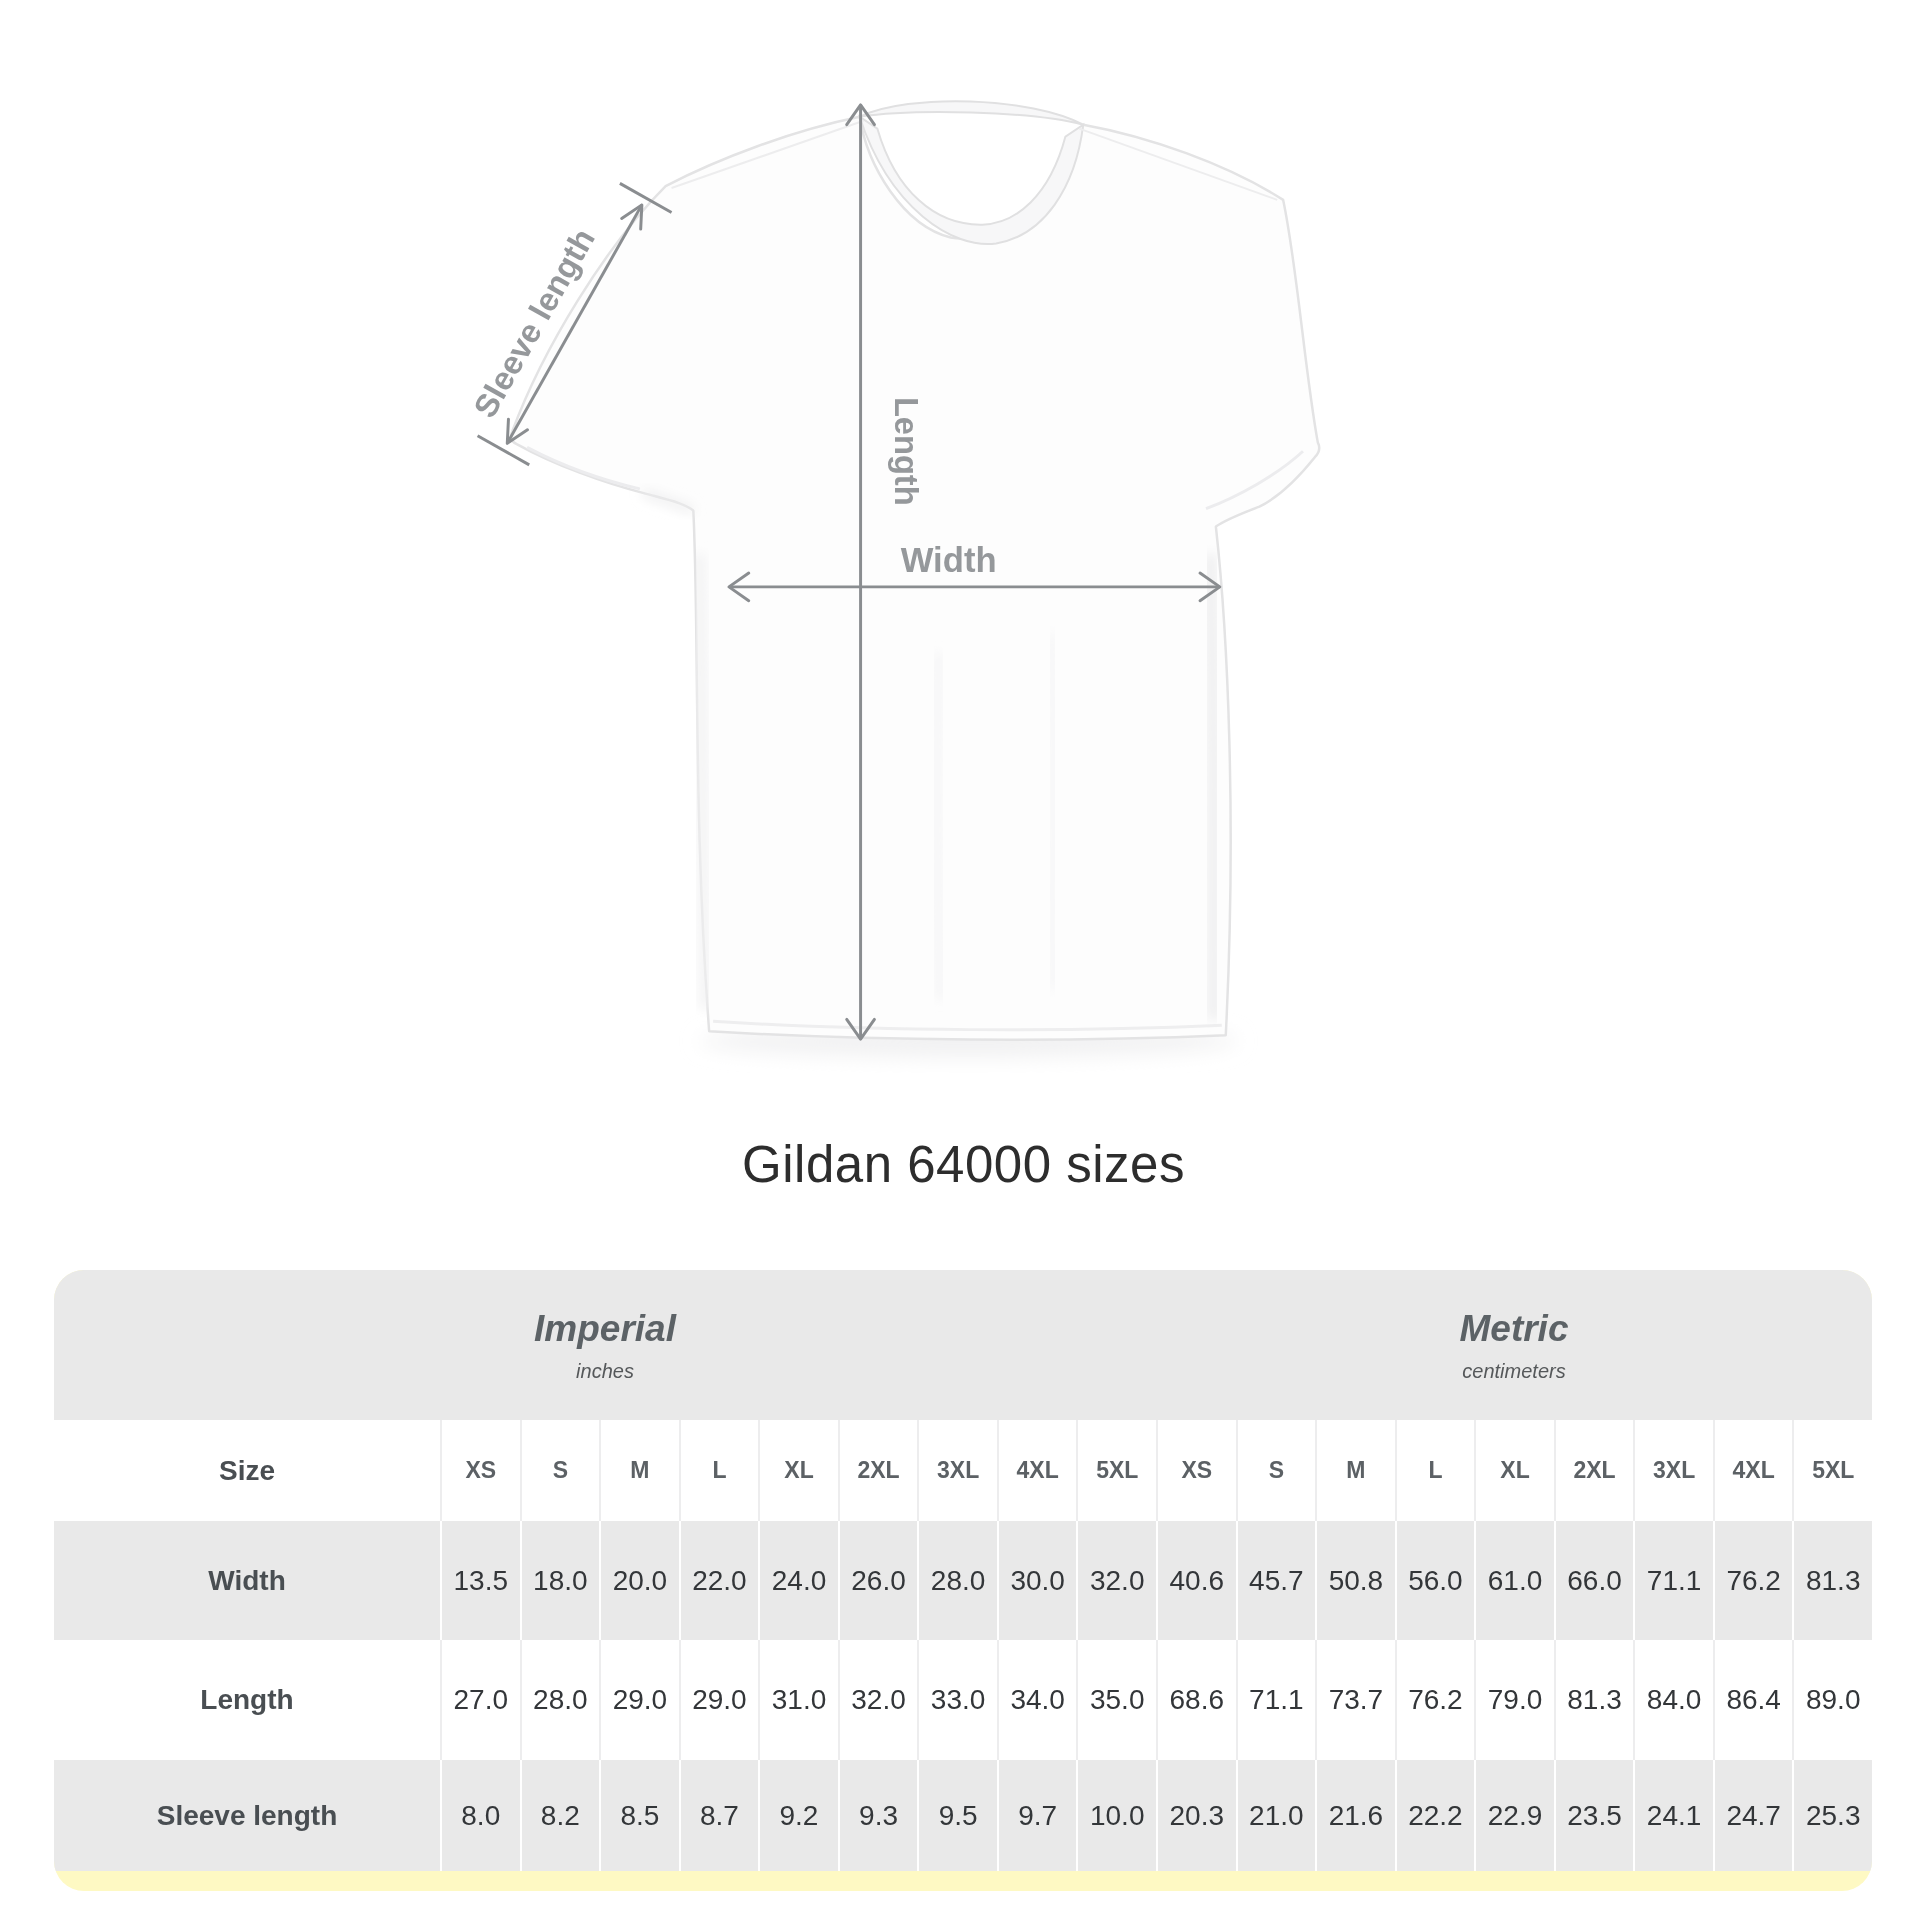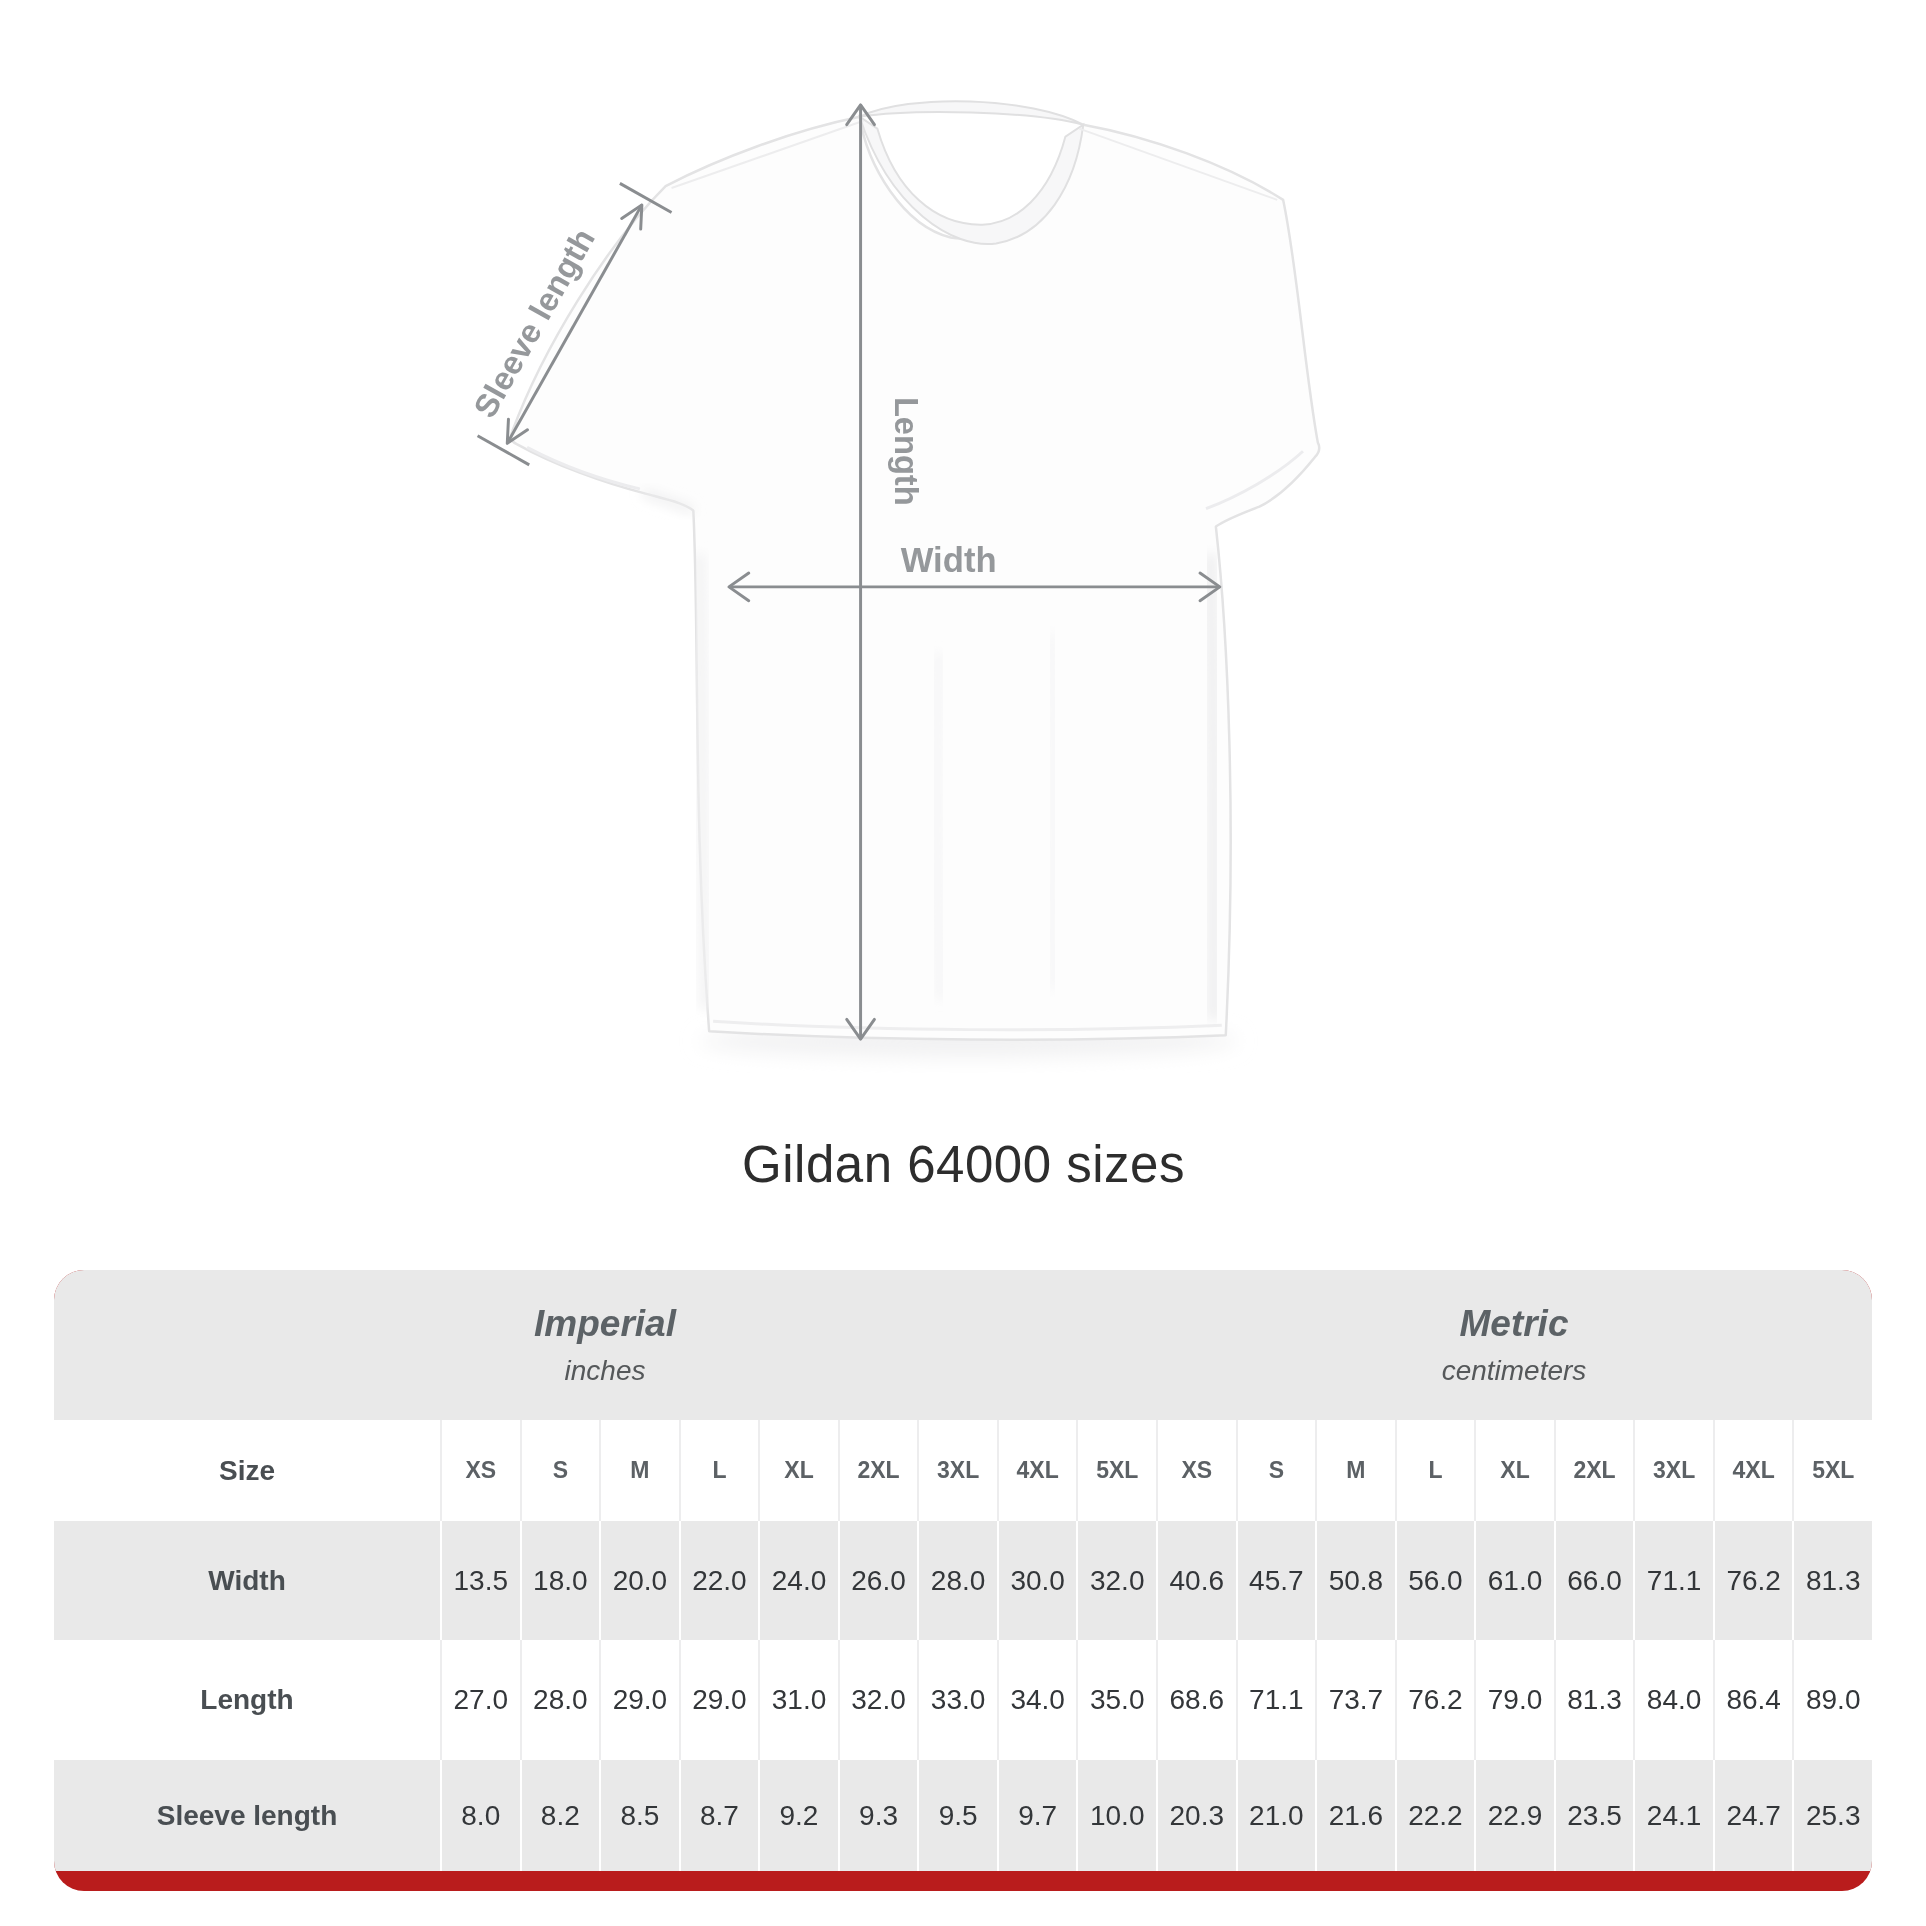--- a/index.html
+++ b/index.html
@@ -15,31 +15,31 @@
     position:absolute;left:0;top:1135px;width:100%;margin:0;text-align:center;
     font-size:51px;font-weight:400;color:var(--title-text,#2d2d2d);letter-spacing:0.5px;
   }
   .page-subtitle{
     position:absolute;left:0;top:1214px;width:100%;margin:0;text-align:center;
     font-size:29px;font-style:italic;color:#4a4a4a;
   }
   
   .size-table{
     position:absolute;left:54px;top:1270px;width:1818px;height:621px;
-    border-radius:30px;overflow:hidden;background:#b91c1c;
+    border-radius:30px;overflow:hidden;background:#fef9c3;
   }
   .group-band{
     height:150px;background:var(--table-bg,#e9e9e9);
     display:grid;grid-template-columns:386px repeat(18,1fr);
   }
   .tgroup{display:flex;flex-direction:column;align-items:center;justify-content:center;gap:10px;}
   .tgroup-imperial{grid-column:1/11;}
   .tgroup-metric{grid-column:11/20;}
   .tgroup-name{font-size:37px;font-weight:700;font-style:italic;color:#5c6266;}
-  .tgroup-unit{font-size:28px;font-style:italic;color:#55585a;}
+  .tgroup-unit{font-size:20px;font-style:italic;color:#55585a;}
   .trow{display:grid;grid-template-columns:386px repeat(18,1fr);}
   .trow.stripe-gray{background:var(--table-bg,#e9e9e9);--sep:#ffffff;}
   .trow.stripe-white{background:#ffffff;--sep:#ededee;}
   #table-rows .trow:nth-child(1){height:101px;}
   #table-rows .trow:nth-child(2){height:119px;}
   #table-rows .trow:nth-child(3){height:120px;}
   #table-rows .trow:nth-child(4){height:111px;}
   .tcell{
     display:flex;align-items:center;justify-content:center;
     border-left:2px solid var(--sep);

